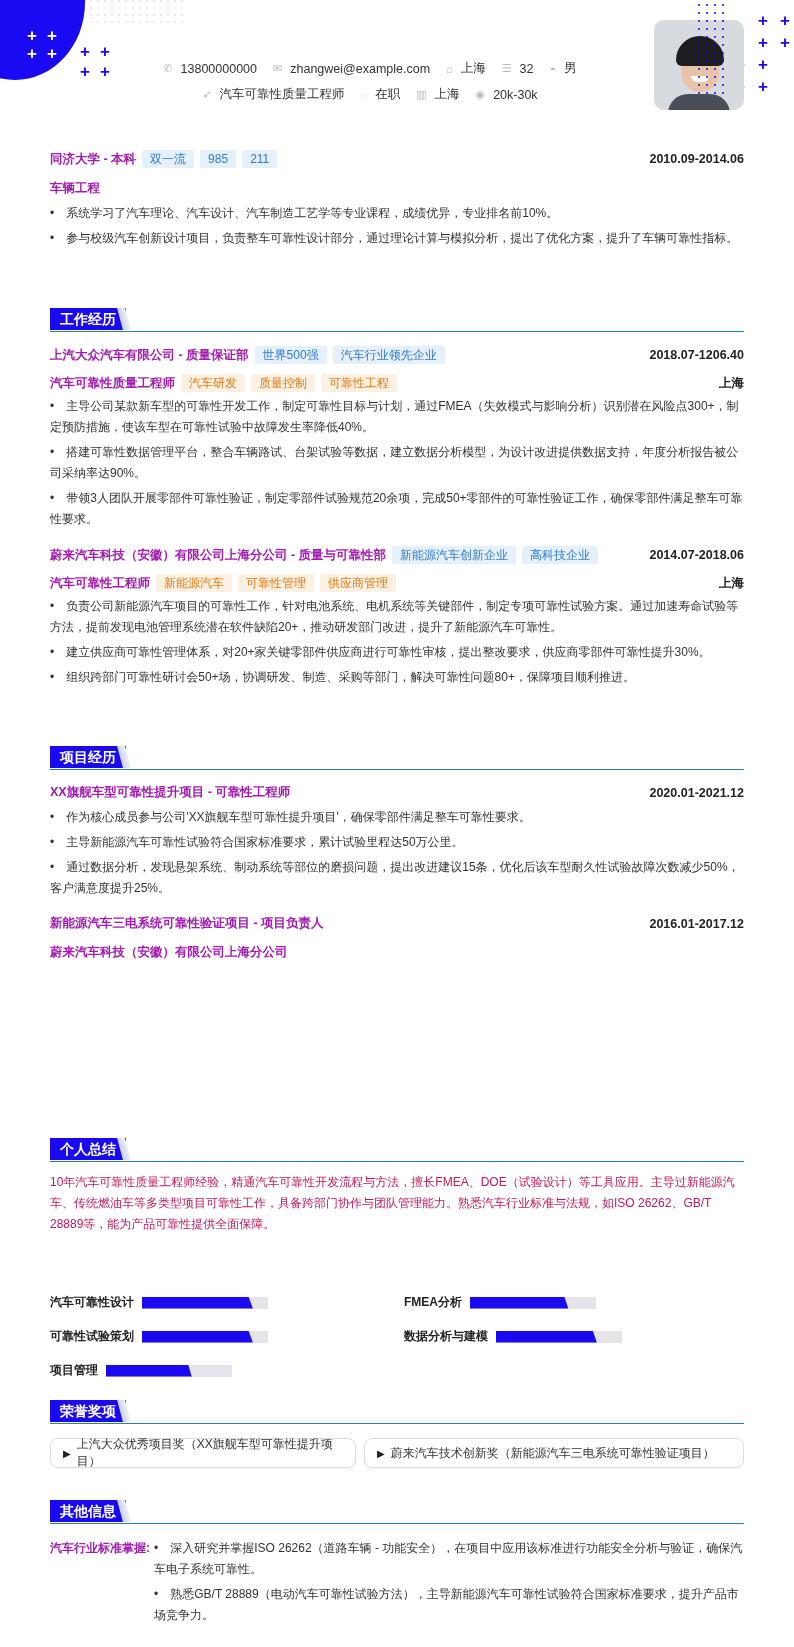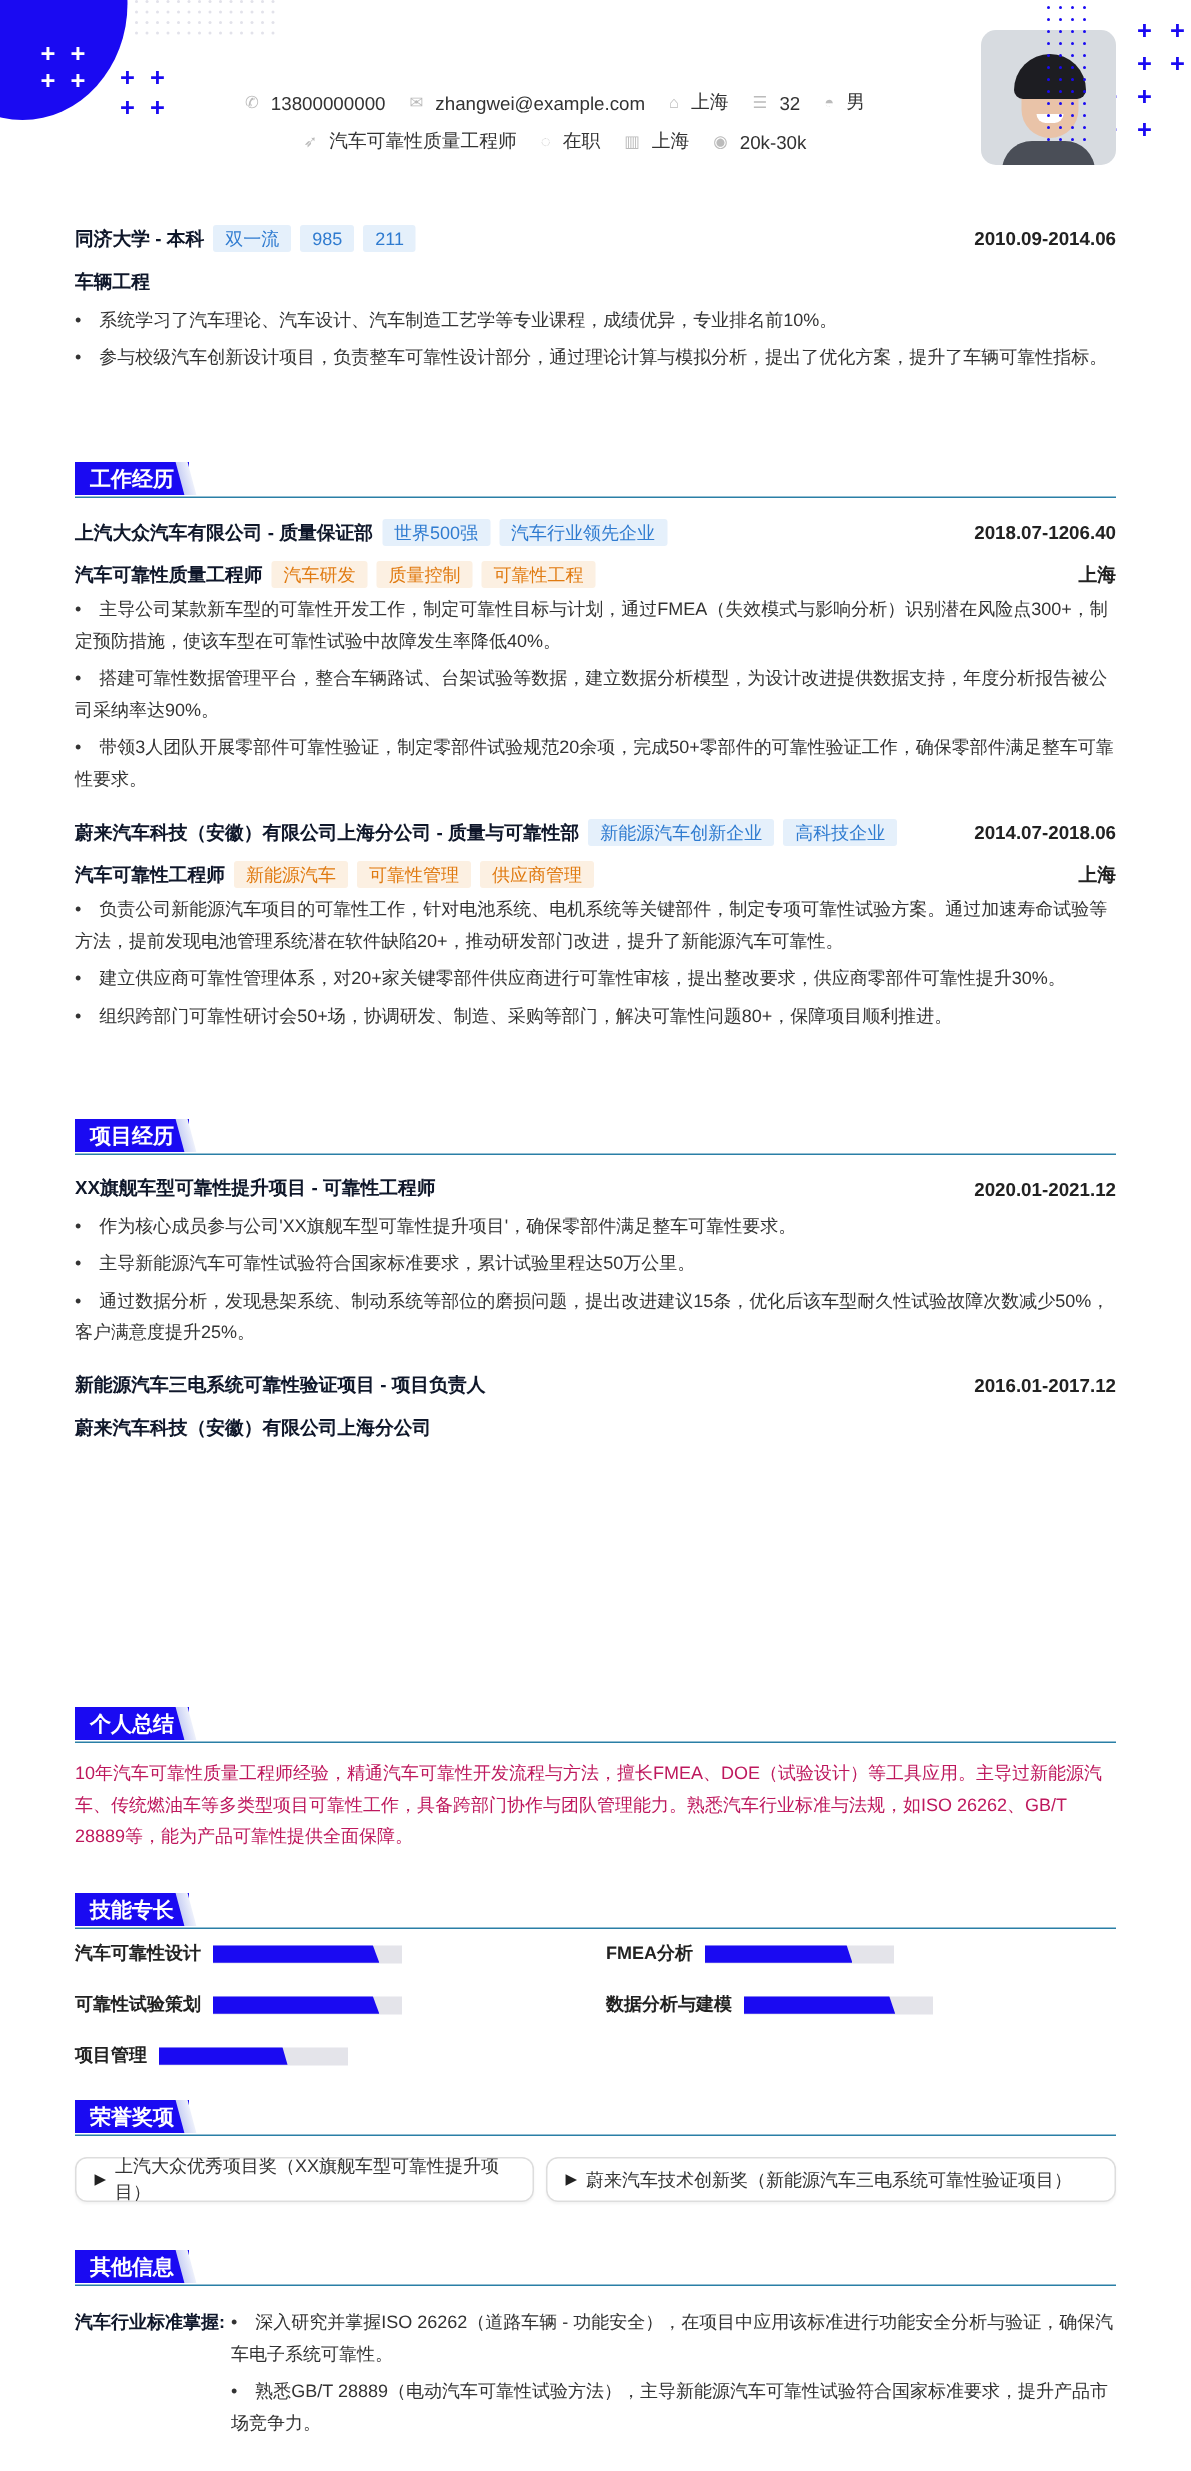--- a/index.html
+++ b/index.html
@@ -20,21 +20,21 @@
   .photo .face { position: absolute; left: 27px; top: 26px; width: 38px; height: 46px; background: #e9c3a8; border-radius: 16px 16px 20px 20px; }
   .photo .body { position: absolute; left: 14px; top: 74px; width: 62px; height: 30px; background: #4a4e57; border-radius: 20px 20px 0 0; }
   .photo .smile { position: absolute; left: 37px; top: 56px; width: 18px; height: 6px; background: #fff; border-radius: 0 0 8px 8px; }
 
   .section { position: absolute; left: 50px; width: 694px; }
   .sec-title { position: relative; height: 24px; border-bottom: 1.5px solid #2a7fa6; }
   .sec-title .lbl { position: absolute; left: 0; top: 0; height: 22px; padding: 0 10px; background: #1a0af2; color: #fff; font-size: 14px; font-weight: bold; line-height: 22px; }
   .sec-title .tail { position: absolute; top: 0; height: 22px; width: 8px; background: linear-gradient(to right, #c9d0f5, #eef1fb); transform: skewX(15deg); }
   .row { display: flex; align-items: center; justify-content: space-between; }
   .row .l { display: flex; align-items: center; }
-  .ttl { font-weight: bold; font-size: 12.5px; color: #0f172a; }
+  .ttl { font-weight: bold; font-size: 12.5px; color: #a21caf; }
   .date { font-weight: bold; font-size: 12.5px; color: #222; }
   .tag { display: inline-block; padding: 1px 8px; font-size: 12px; margin-left: 6px; border-radius: 2px; line-height: 16px; }
   .tag.blue { background: #e5f0fb; color: #2f7bd0; }
   .tag.orange { background: #fcf0e2; color: #e07a10; }
   ul.b { list-style: none; }
   ul.b li { font-size: 12px; line-height: 21px; color: #333; padding-left: 0; margin-top: 4px; }
   ul.b li::before { content: "•"; margin-right: 12px; color: #333; }
   .para { font-size: 12px; line-height: 21px; color: #be185d; }
   .skill { position: absolute; display: flex; align-items: center; font-size: 12px; font-weight: bold; color: #222; }
   .bar { position: relative; height: 12px; background: #e4e4ea; margin-left: 8px; }
@@ -315,24 +315,20 @@
 
 <div class="section" style="top:1138px">
   <div class="sec-title">
       <span class="lbl">个人总结</span>
       <span class="tail" style="left:70px"></span>
     </div>
   <div class="para" style="margin-top:10px">10年汽车可靠性质量工程师经验，精通汽车可靠性开发流程与方法，擅长FMEA、DOE（试验设计）等工具应用。主导过新能源汽车、传统燃油车等多类型项目可靠性工作，具备跨部门协作与团队管理能力。熟悉汽车行业标准与法规，如ISO 26262、GB/T 28889等，能为产品可靠性提供全面保障。</div>
 </div>
 
 <div class="section" style="top:1262px;height:90px">
-  <div class="sec-title">
-      <span class="lbl">技能专长</span>
-      <span class="tail" style="left:70px"></span>
-    </div>
   <div class="skill" style="left:0;top:32px">
       <span>汽车可靠性设计</span>
       <div class="bar" style="width:126px">
         <div class="fill" style="width: 88%;"></div>
       </div>
     </div>
   <div class="skill" style="left:354px;top:32px">
       <span>FMEA分析</span>
       <div class="bar" style="width:126px">
         <div class="fill" style="width: 78%;"></div>

